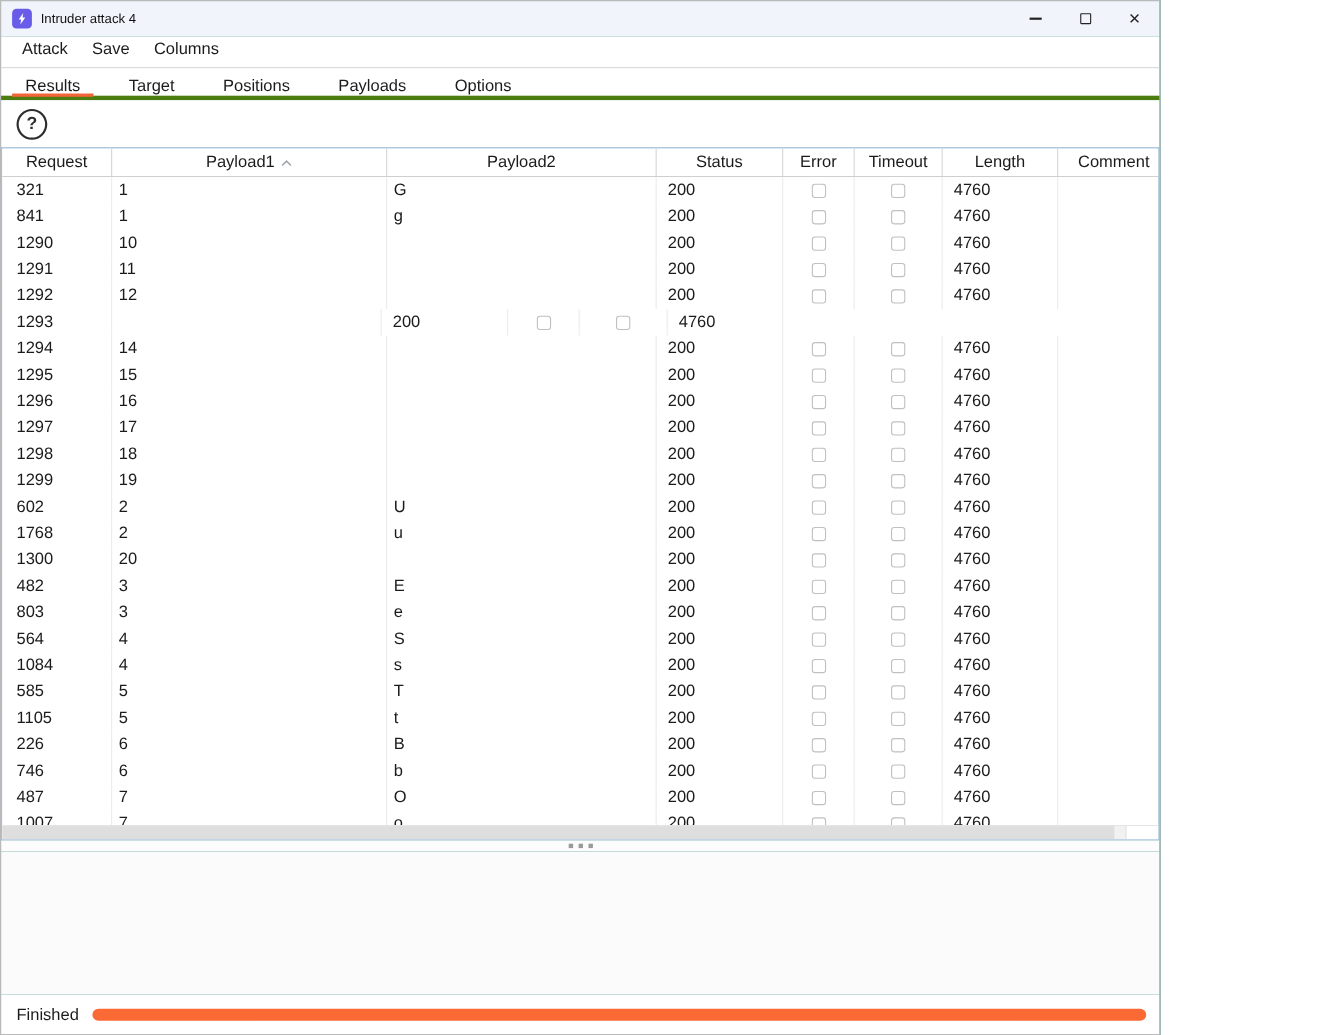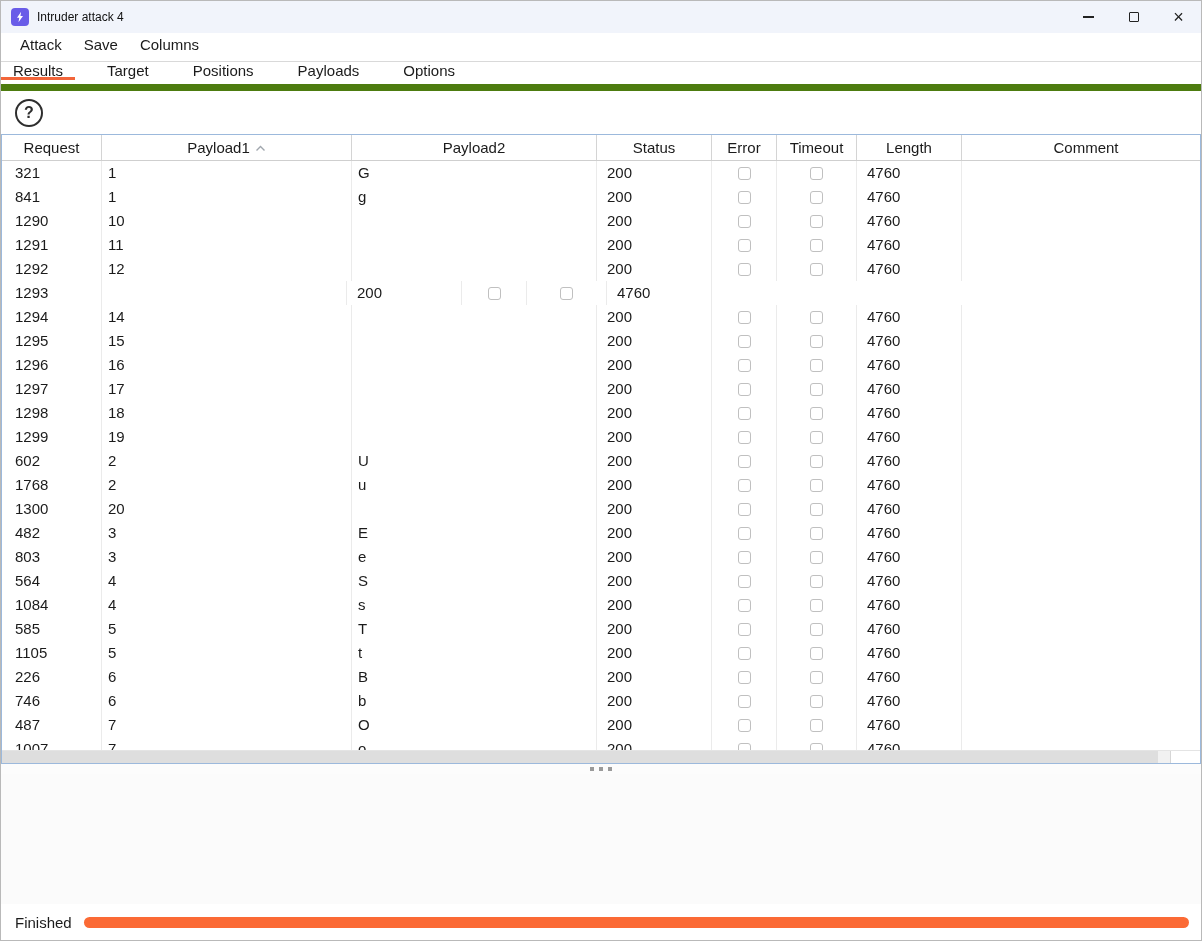--- a/index.html
+++ b/index.html
@@ -1,38 +1,38 @@
 <!DOCTYPE html>
 <html style="--accent: #f2653a; --progress: #fb6a35; --icon-bg: #695ce8; --panel-border: #9cb9dc;"><head>
 <meta charset="utf-8">
 <style>
   * { margin:0; padding:0; box-sizing:border-box; }
   html,body { width:1202px; height:941px; overflow:hidden;
     font-family:"Liberation Sans", sans-serif; color:#1b1b1b; background:#fff; }
-  .window { width:1202px; height:941px; display:flex; flex-direction:column;
+  .window { width:1055px; height:941px; display:flex; flex-direction:column;
     border:1px solid #b9b9b9; background:#0f766e; }
 
   
   .titlebar { height:32px; background:#f1f4fb; display:flex; align-items:center; flex:0 0 auto; }
   .app-icon { width:18px; height:18px; margin:0 8px 0 10px; border-radius:4px;
     background:var(--icon-bg,#695ce8); display:flex; align-items:center; justify-content:center; }
   .win-title { font-size:12px; color:#111; }
   .titlebar-spacer { flex:1; }
   .win-btn { width:45px; height:32px; display:flex; align-items:center; justify-content:center; cursor:default; }
   .glyph-min { width:11px; height:1.4px; background:#222; }
   .glyph-max { width:10px; height:10px; border:1.3px solid #222; border-radius:1px; }
   .glyph-close { font-size:18px; line-height:1; color:#222; }
 
   
   .menubar { height:28px; background:#fff; display:flex; padding-left:10px; flex:0 0 auto; }
   .menu-item { font-size:15px; padding:3px 9px; margin-right:4px; }
 
   
-  .tabbar { height:30px; background:#fff; border-top:1px solid #d9d9d9; border-bottom:7px solid #4d7c0f;
-    display:flex; align-items:flex-start; flex:0 0 auto; }
+  .tabbar { height:30px; background:#fff; border-top:1px solid #d9d9d9; border-bottom:4px solid #4d7c0f;
+    display:flex; align-items:flex-end; padding-left:10px; flex:0 0 auto; }
   .tab { font-size:15px; display:flex; align-items:center; padding:0 12px; margin-right:20px;
     position:relative; color:#1b1b1b; }
   .tab.active::after { content:""; position:absolute; left:0; right:0; bottom:-1px; height:3px;
     background:var(--accent,#f2653a); }
 
   
   .filterbar { height:43px; background:#fff; display:flex; align-items:center; padding:0 6px 0 6px; flex:0 0 auto; }
   .filter-box { flex:1; height:32px; border:1px solid #ababab; border-radius:4px; background:#fff;
     display:flex; align-items:center; padding-left:10px; font-size:15px; color:#111; }
   .help-btn { width:28px; height:28px; margin-left:8px; border:2px solid #2e2e2e; border-radius:50%;

